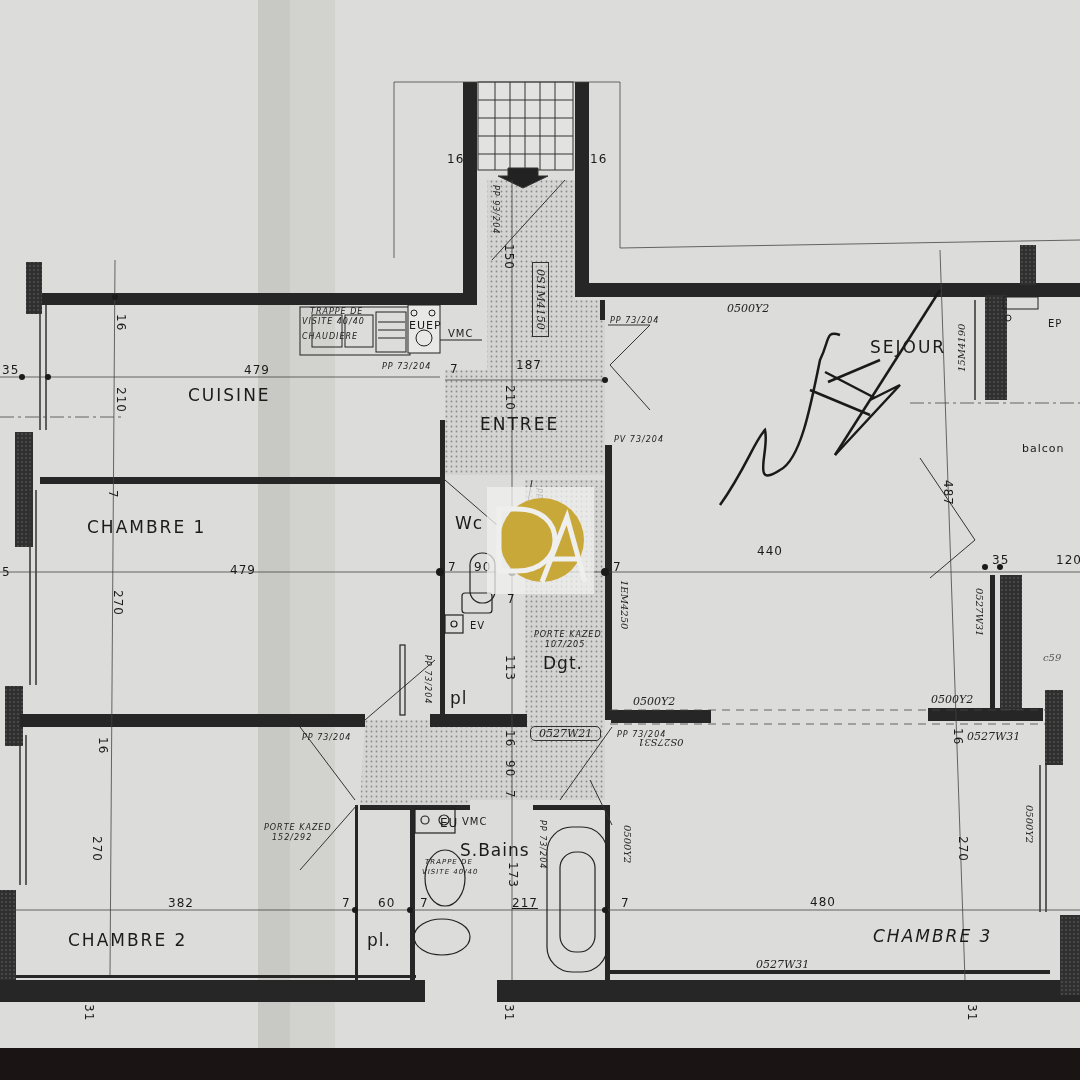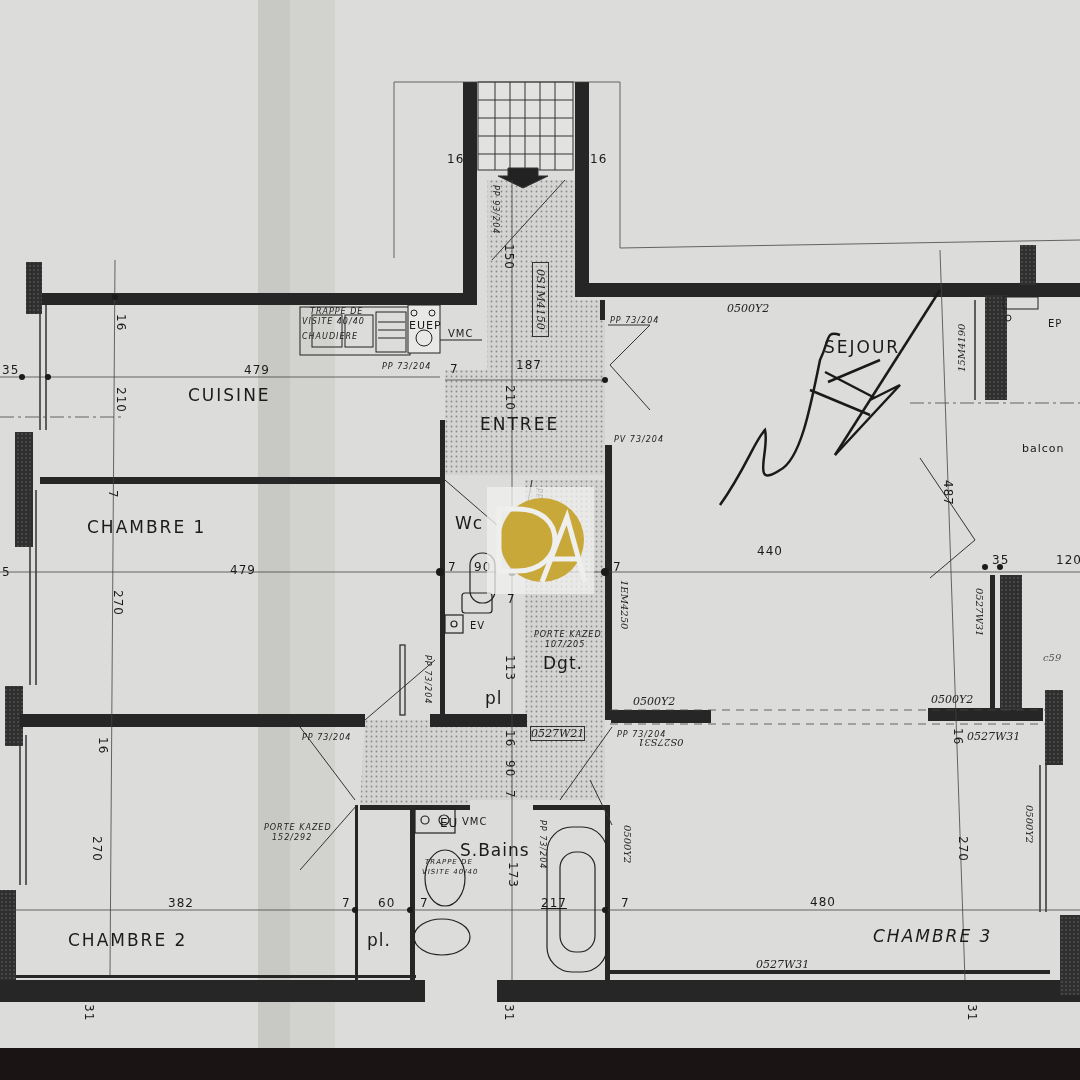--- a/index.html
+++ b/index.html
@@ -184,30 +184,30 @@
         <circle cx="605" cy="380" r="3"></circle>
           <circle cx="985" cy="567" r="3"></circle>
           <circle cx="1000" cy="567" r="3"></circle>
         <circle cx="355" cy="910" r="3"></circle>
           <circle cx="410" cy="910" r="3"></circle>
           <circle cx="605" cy="910" r="3"></circle>
       </g>
     </svg>
 
     <div class="lbl" style="left:188px;top:385px;">CUISINE</div>
-    <div class="lbl" style="left:824px;top:337px;">SEJOUR</div>
+    <div class="lbl" style="left:870px;top:337px;">SEJOUR</div>
     <div class="lbl" style="left:480px;top:414px;text-align:center;">ENTREE</div>
     <div class="lbl" style="left:87px;top:517px;">CHAMBRE 1</div>
     <div class="lbl" style="left:68px;top:930px;">CHAMBRE 2</div>
     <div class="lbl" style="left:873px;top:926px;font-style:italic;">CHAMBRE 3</div>
     <div class="lbl" style="left:455px;top:513px;letter-spacing:1px;">Wc</div>
     <div class="lbl" style="left:543px;top:653px;letter-spacing:1px;">Dgt.</div>
     <div class="lbl" style="left:460px;top:840px;letter-spacing:1px;">S.Bains</div>
     <div class="lbl" style="left:1022px;top:442px;letter-spacing:1px;font-size:11px;">balcon</div>
-    <div class="lbl" style="left:450px;top:688px;letter-spacing:1px;margin-left:35px;">pl</div>
+    <div class="lbl" style="left:450px;top:688px;letter-spacing:1px;">pl</div>
     <div class="lbl" style="left:367px;top:930px;letter-spacing:1px;">pl.</div>
 
     <div class="note" style="left:310px;top:307px;">TRAPPE DE</div>
     <div class="note" style="left:302px;top:317px;">VISITE 40/40</div>
     <div class="note" style="left:302px;top:332px;">CHAUDIERE</div>
     <div class="dim" style="left:409px;top:319px;font-size:11px;">EUEP</div>
     <div class="dim" style="left:448px;top:328px;font-size:10px;">VMC</div>
     <div class="dim" style="left:392px;top:816px;font-size:12px;margin-left:48px;">EU</div>
     <div class="dim" style="left:462px;top:816px;font-size:10px;">VMC</div>
     <div class="dim" style="left:470px;top:620px;font-size:10px;">EV</div>
@@ -258,36 +258,36 @@
     <div class="dim rot90" style="left:517px;top:730px;">16</div>
     <div class="dim rot90" style="left:517px;top:760px;">90</div>
     <div class="dim rot90" style="left:517px;top:790px;">7</div>
     <div class="dim rot90" style="left:110px;top:737px;">16</div>
     <div class="dim rot90" style="left:104px;top:836px;">270</div>
     <div class="dim" style="left:168px;top:896px;">382</div>
     <div class="dim" style="left:342px;top:896px;">7</div>
     <div class="dim" style="left:378px;top:896px;">60</div>
     <div class="dim" style="left:420px;top:896px;">7</div>
     <div class="dim rot90" style="left:520px;top:862px;">173</div>
-    <div class="dim" style="left:541px;top:896px;text-decoration:underline;">217</div>
+    <div class="dim" style="left:512px;top:896px;text-decoration:underline;">217</div>
     <div class="dim" style="left:621px;top:896px;">7</div>
     <div class="dim" style="left:810px;top:895px;">480</div>
     <div class="dim rot90" style="left:970px;top:836px;">270</div>
     <div class="dim rot90" style="left:965px;top:728px;">16</div>
     <div class="dim rot90" style="left:96px;top:1004px;">31</div>
     <div class="dim rot90" style="left:516px;top:1004px;">31</div>
     <div class="dim rot90" style="left:979px;top:1004px;">31</div>
 
     <div class="hand rot90" style="left:549px;top:262px;border:1px solid #333;padding:1px 6px;">0S1M4150</div>
     <div class="hand" style="left:727px;top:302px;">0500Y2</div>
     <div class="hand rotm90" style="left:956px;top:372px;font-size:10px;">15M4190</div>
     <div class="hand rot90" style="left:630px;top:580px;font-size:10px;">1EM4250</div>
     <div class="hand" style="left:633px;top:695px;">0500Y2</div>
     <div class="hand" style="left:931px;top:693px;">0500Y2</div>
-    <div class="hand" style="left:530px;top:726px;border:1px solid #333;padding:0 0;border-radius:0;">0527W21</div>
+    <div class="hand" style="left:530px;top:726px;border:1px solid #333;padding:0 8px;border-radius:5px;">0527W21</div>
     <div class="hand" style="left:756px;top:958px;">0527W31</div>
     <div class="hand" style="left:967px;top:730px;">0527W31</div>
     <div class="hand rot90" style="left:633px;top:825px;font-size:10px;">0500Y2</div>
     <div class="hand rot90" style="left:1035px;top:805px;font-size:10px;">0500Y2</div>
     <div class="hand" style="left:638px;top:737px;font-size:10px;transform:rotate(180deg);">0S27S31</div>
     <div class="hand rot90" style="left:985px;top:588px;font-size:10px;">0527W31</div>
     <div class="hand" style="left:1043px;top:652px;font-size:10px;color:#555;">c59</div>
     <div class="hand" style="left:718px;top:420px;font-size:24px;transform:rotate(-58deg);transform-origin:left top;opacity:0;">Certifié exact</div>
 
     <div style="position:absolute;left:487px;top:487px;width:107px;height:107px;background:rgba(240,240,238,0.75);">

